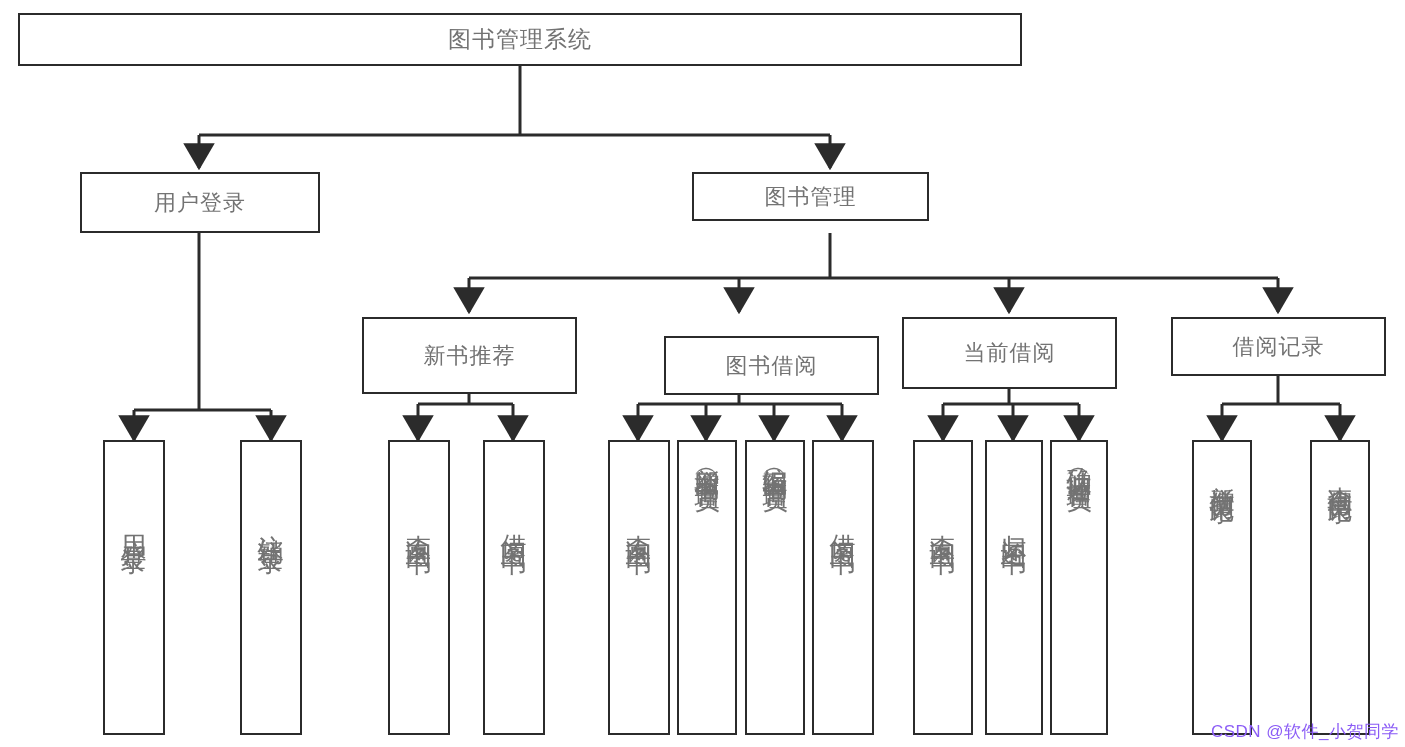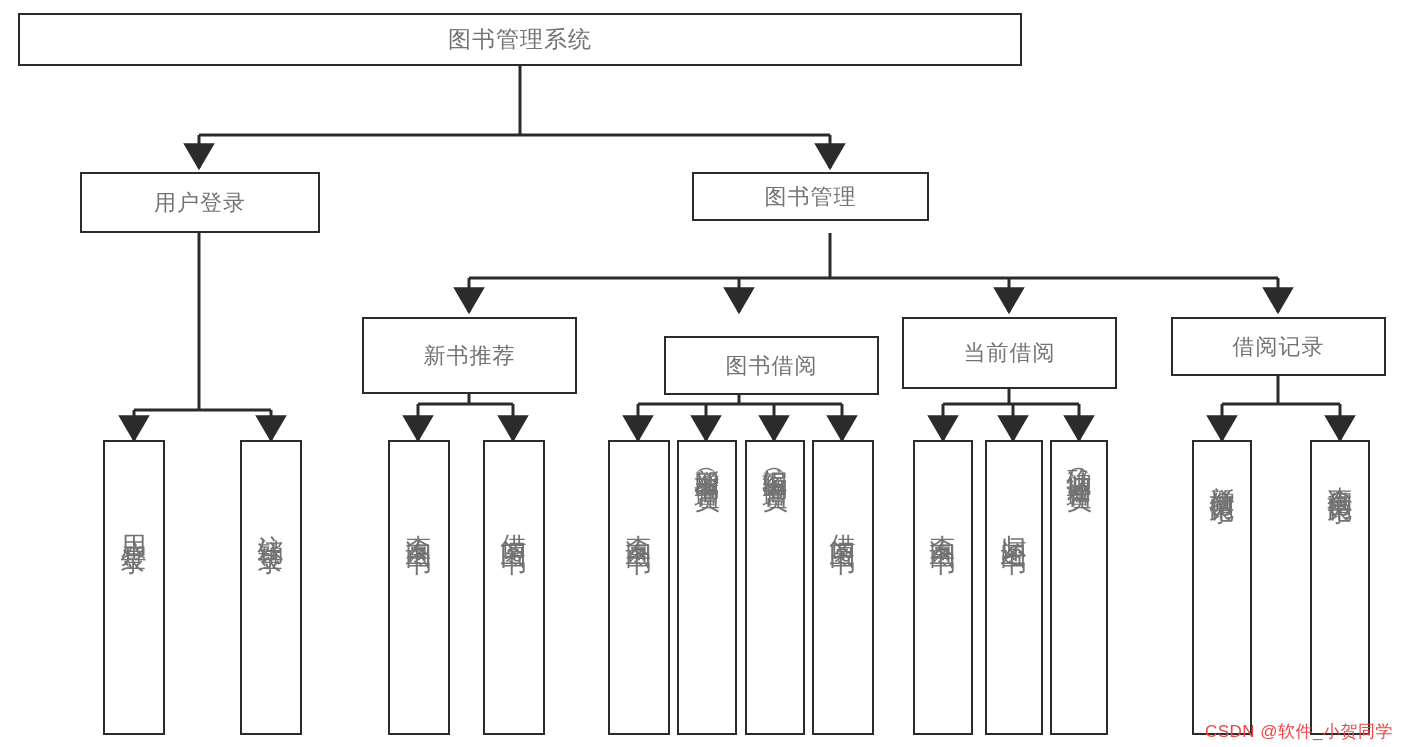--- a/index.html
+++ b/index.html
@@ -63,24 +63,24 @@
     line-height: 1.0;
     letter-spacing: 5px;
     white-space: nowrap;
   }
   .node.vert.tall .label {
     font-size: 25px;
     letter-spacing: 3px;
   }
   .watermark {
     position: absolute;
-    right: 12px;
+    right: 6px;
     bottom: 4px;
     font-size: 17px;
-    color: #ef4444;
+    color: #8b5cf6;
     white-space: nowrap;
     letter-spacing: 0.5px;
   }
 </style>
 </head>
 <body>
 
 <div id="canvas">
 
   <svg class="edges" viewBox="0 0 1405 747" xmlns="http://www.w3.org/2000/svg">

